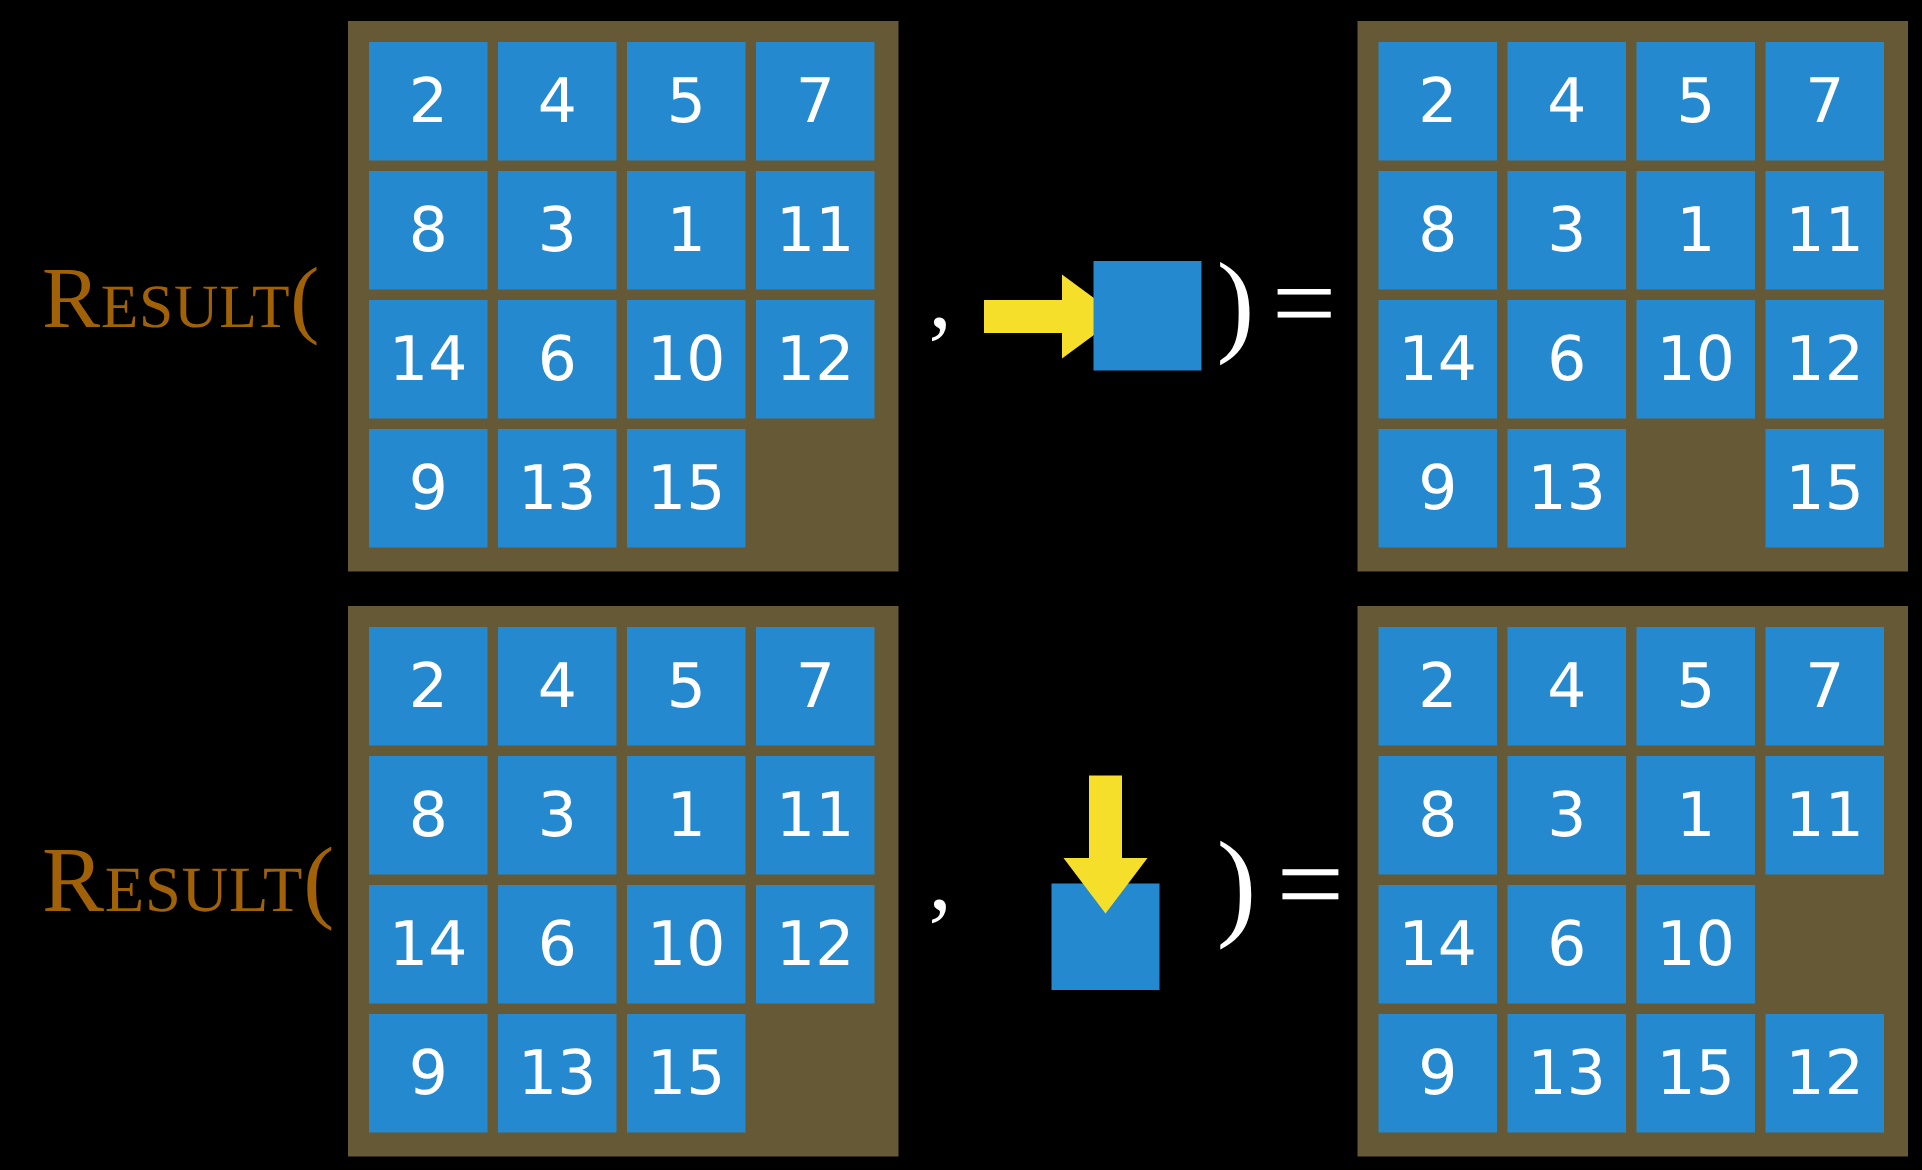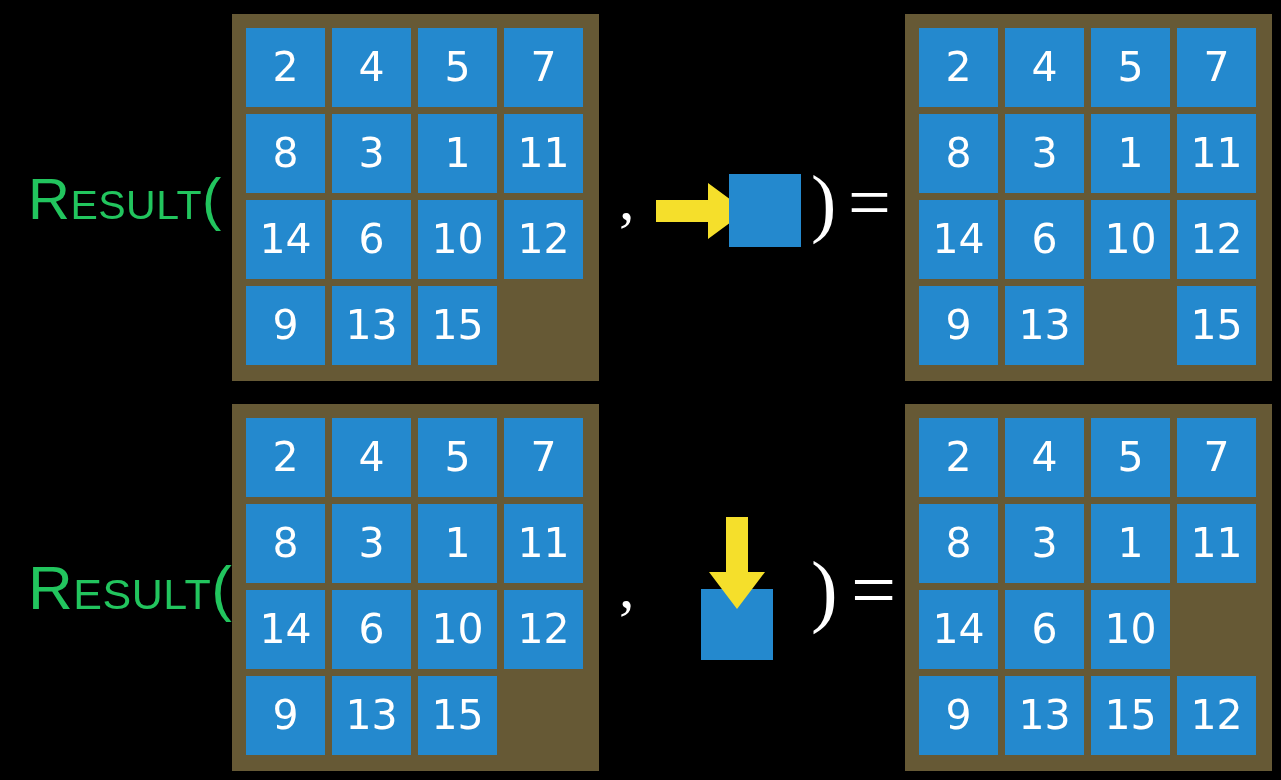--- a/index.html
+++ b/index.html
@@ -40,22 +40,22 @@
     box-sizing: border-box;
   }
   .tile.empty {
     background: transparent;
     color: transparent;
   }
 
   
   .result-label {
     position: absolute;
-    color: #22c55e;
-    font-family: Liberation Sans, sans-serif;
+    color: #a16207;
+    font-family: Liberation Serif, serif;
     font-variant: small-caps;
     white-space: nowrap;
     letter-spacing: 0.5px;
   }
   .result-label .paren {
     font-variant: normal;
   }
 
   
   .punct {

